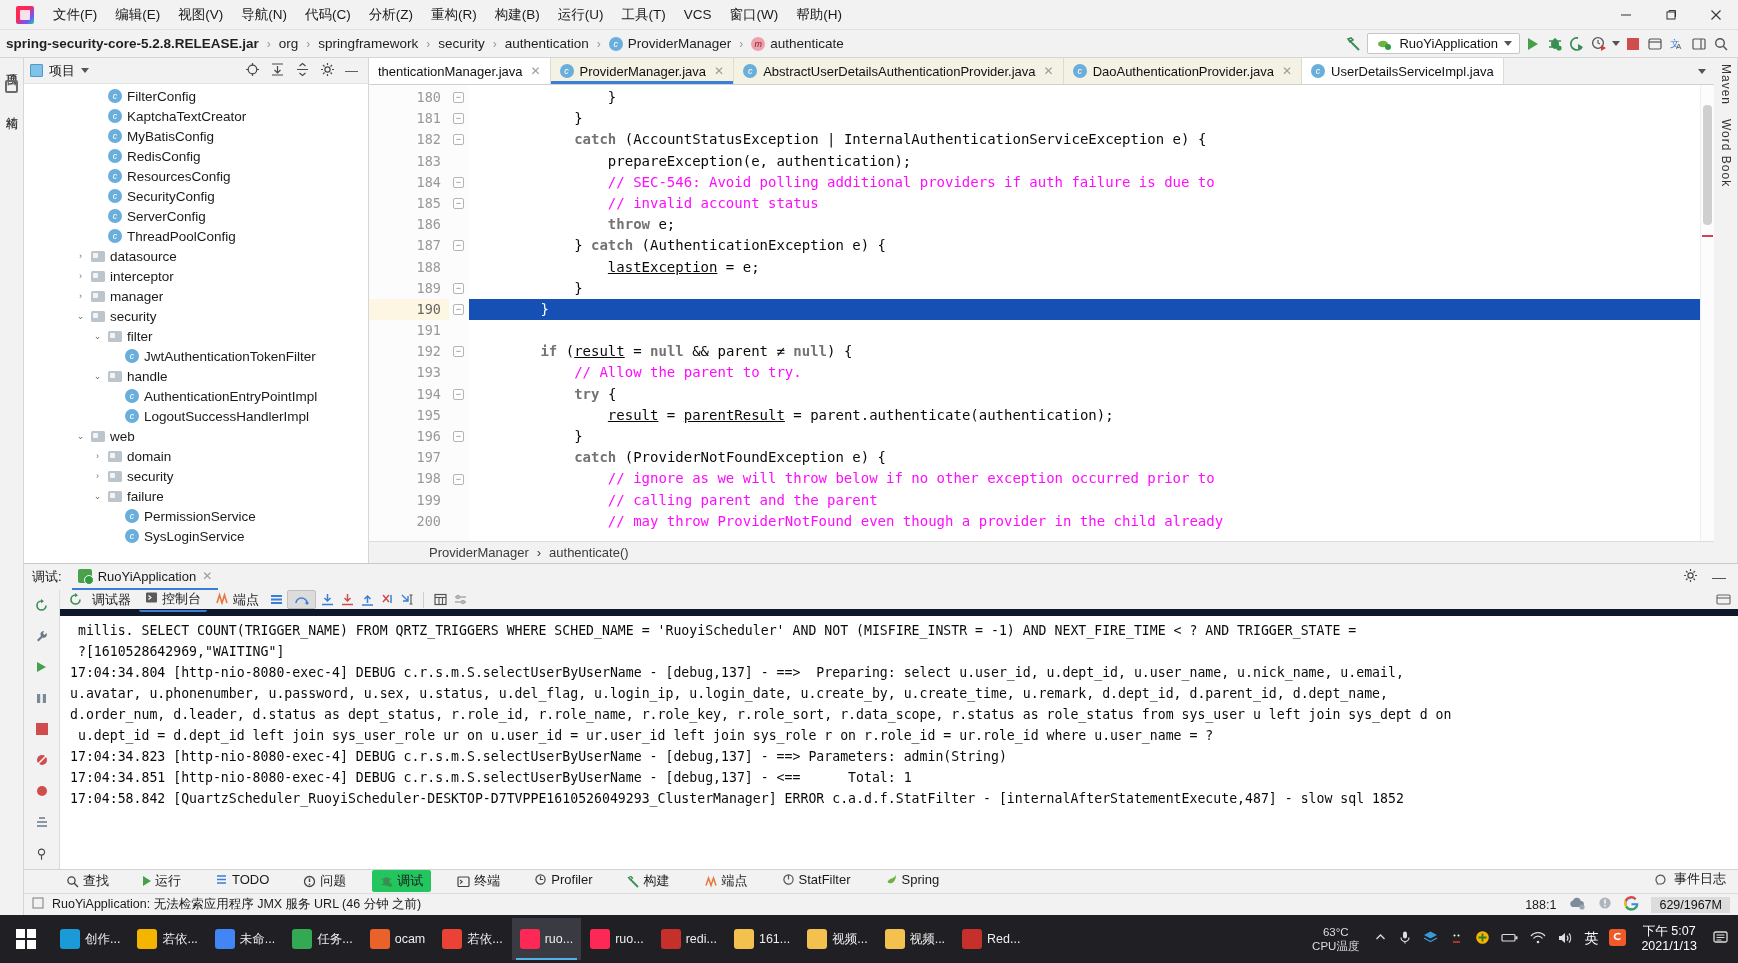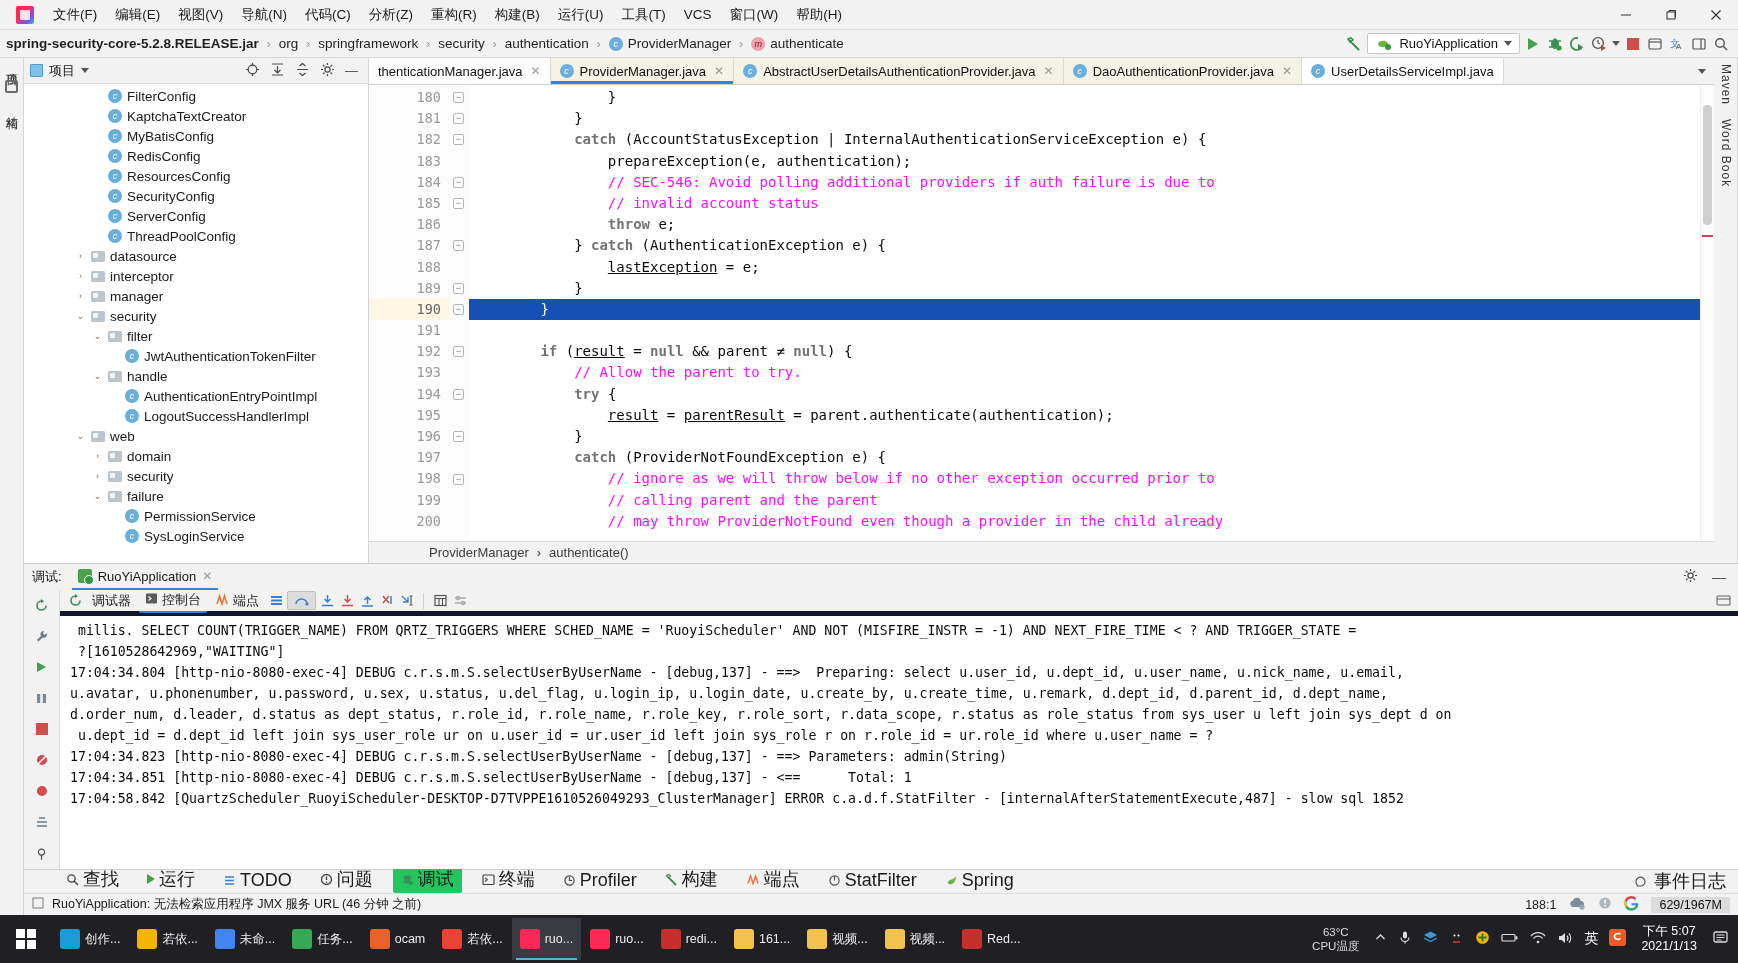--- a/index.html
+++ b/index.html
@@ -120,31 +120,31 @@
   .dbg-head-right{margin-left:auto;display:flex;align-items:center;gap:14px;color:#555;font-size:14px;padding-right:4px}
   .run-ico{width:14px;height:14px;border-radius:2px;background:#49a14c;position:relative;flex:0 0 14px}
   .run-ico:after{content:"";position:absolute;right:-2px;bottom:-2px;width:8px;height:8px;border-radius:50%;background:#2e9b3e;border:1px solid #fff}
 
   .dbg-row{display:flex;flex:1 1 auto;min-height:0}
   .dbg-vstrip{width:36px;flex:0 0 36px;background:#f2f2f2;border-right:1px solid #dcdcdc;
     display:flex;flex-direction:column;align-items:center;padding-top:6px;gap:13px}
   .dvi{width:18px;height:18px;display:flex;align-items:center;justify-content:center;font-size:13px;color:#4a4a4a}
   .dbg-main{flex:1 1 auto;display:flex;flex-direction:column;min-width:0}
   .dbg-toolbar{height:26px;flex:0 0 26px;background:#f2f2f2;display:flex;align-items:center;gap:2px;
-    padding:0 6px;border-bottom:5px solid #0f172a;font-size:13px;color:#1a1a1a}
+    padding:0 6px;border-bottom:7px solid #0f172a;font-size:13px;color:#1a1a1a}
   .tb-item{display:flex;align-items:center;gap:4px;padding:2px 6px;border-radius:2px}
   .tb-item.sel{background:#dcdcdc;border:1px solid #c0c0c0}
   .tb-item.tabsel{border-bottom:2px solid #3a7fd5}
   .tb-sep{width:1px;height:16px;background:#cfcfcf;margin:0 5px}
   .console{flex:1 1 auto;overflow:hidden;background:#fff;padding:4px 0 0 10px;position:relative;
     font-family:"DejaVu Sans Mono",monospace;font-size:13.2px;color:#0a0a0a;line-height:21px;white-space:pre}
 
   
   .toolbar-bottom{height:24px;flex:0 0 24px;background:#f2f2f2;border-top:1px solid #d2d2d2;
-    display:flex;align-items:flex-end;gap:12px;padding-left:34px;font-size:18px;color:#1a1a1a}
+    display:flex;align-items:flex-start;gap:18px;padding-left:34px;font-size:13px;color:#1a1a1a}
   .tw{display:flex;align-items:center;gap:4px;padding:2px 8px;border-radius:2px}
   .tw.sel{background:#22c55e}
   .tw-right{margin-left:auto;display:flex;align-items:center;gap:6px;padding-right:12px}
 
   .statusbar{height:22px;flex:0 0 22px;background:#f2f2f2;border-top:1px solid #dedede;
     display:flex;align-items:center;padding:0 8px;gap:8px;font-size:12.5px;color:#1a1a1a}
   .sb-right{margin-left:auto;display:flex;align-items:center;gap:12px}
   .mem{background:#dcdcdc;padding:1px 8px;font-size:12.5px;color:#111}
 
   

